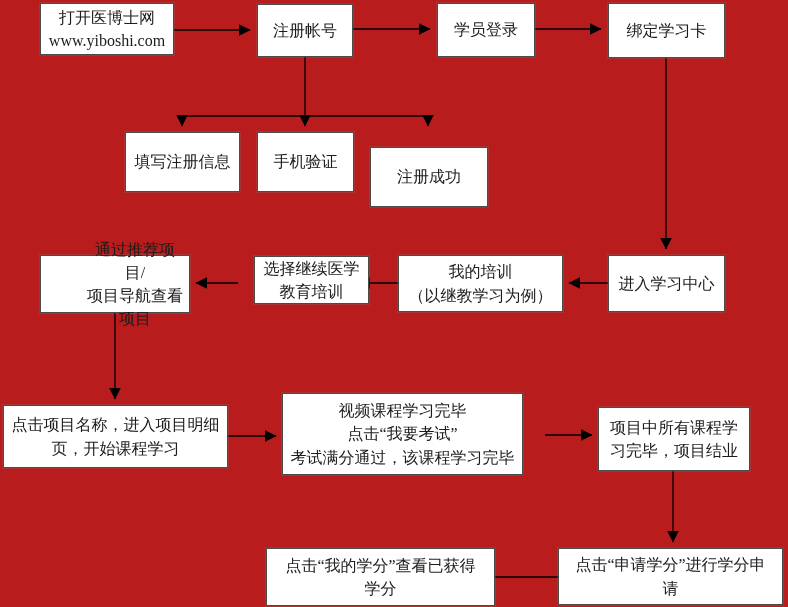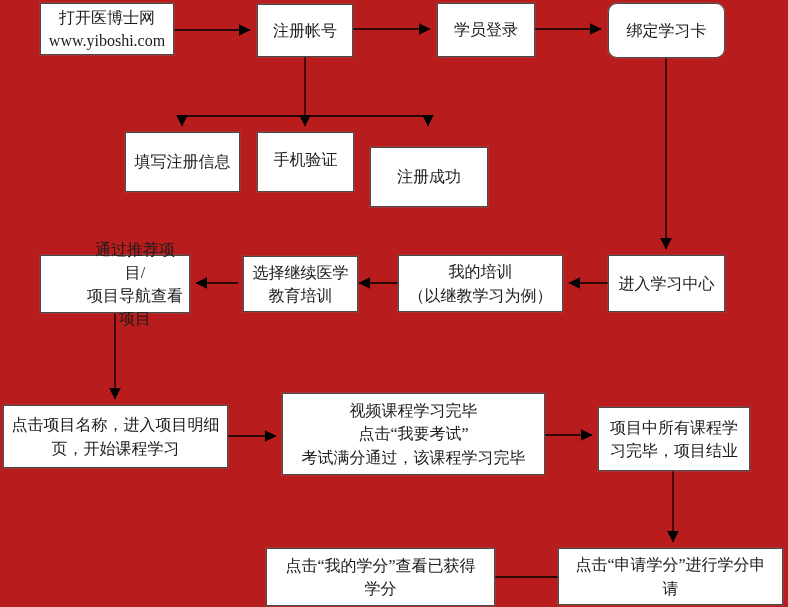--- a/index.html
+++ b/index.html
@@ -30,30 +30,30 @@
     font-size: 16px;
     line-height: 1.45;
     white-space: pre-line;
     padding: 2px 4px;
     box-shadow: 0 0 0 1px rgba(120,120,120,0.25);
   }
   
   .b-open-site        { left: 40px;  top: 3px;   width: 134px; height: 52px; }
   .b-register-account { left: 257px; top: 4px;   width: 96px;  height: 53px; }
   .b-student-login    { left: 437px; top: 3px;   width: 98px;  height: 54px; }
-  .b-bind-card        { left: 608px; top: 3px;   width: 117px; height: 55px; border-radius: 9px; }
+  .b-bind-card        { left: 608px; top: 3px;   width: 117px; height: 55px; }
   .b-fill-info        { left: 125px; top: 132px; width: 115px; height: 60px; }
-  .b-phone-verify     { left: 257px; top: 132px; width: 97px;  height: 60px; font-family: Liberation Mono, monospace; }
+  .b-phone-verify     { left: 257px; top: 132px; width: 97px;  height: 60px; }
   .b-register-success { left: 370px; top: 147px; width: 118px; height: 60px; }
   .b-enter-center     { left: 608px; top: 255px; width: 117px; height: 57px; }
   .b-my-training      { left: 398px; top: 255px; width: 165px; height: 57px; }
-  .b-choose-cme       { left: 243px; top: 256px; width: 115px; height: 56px; }
+  .b-choose-cme       { left: 254px; top: 256px; width: 115px; height: 48px; }
   .b-view-projects    { left: 40px;  top: 255px; width: 150px; height: 58px; padding-left: 44px; }
   .b-click-project    { left: 3px;   top: 405px; width: 225px; height: 63px; }
-  .b-video-exam       { left: 282px; top: 393px; width: 263px; height: 82px; }
+  .b-video-exam       { left: 282px; top: 393px; width: 241px; height: 82px; }
   .b-project-complete { left: 598px; top: 407px; width: 152px; height: 64px; }
   .b-apply-credits    { left: 558px; top: 548px; width: 225px; height: 57px; }
   .b-view-credits     { left: 238px; top: 548px; width: 229px; height: 58px; margin-left: 28px; }
 </style>
 </head>
 <body>
 
 <div class="canvas">
 
   <svg class="connectors" viewBox="0 0 788 607" xmlns="http://www.w3.org/2000/svg">

